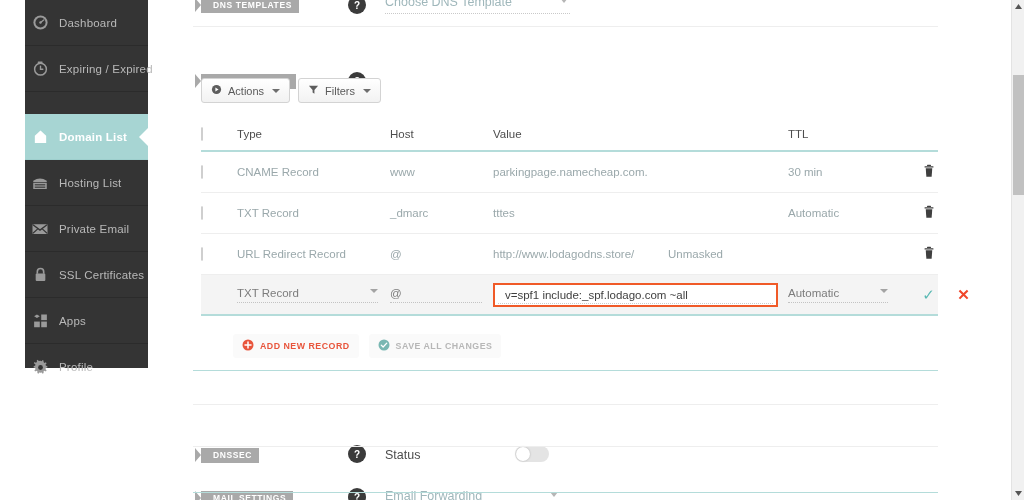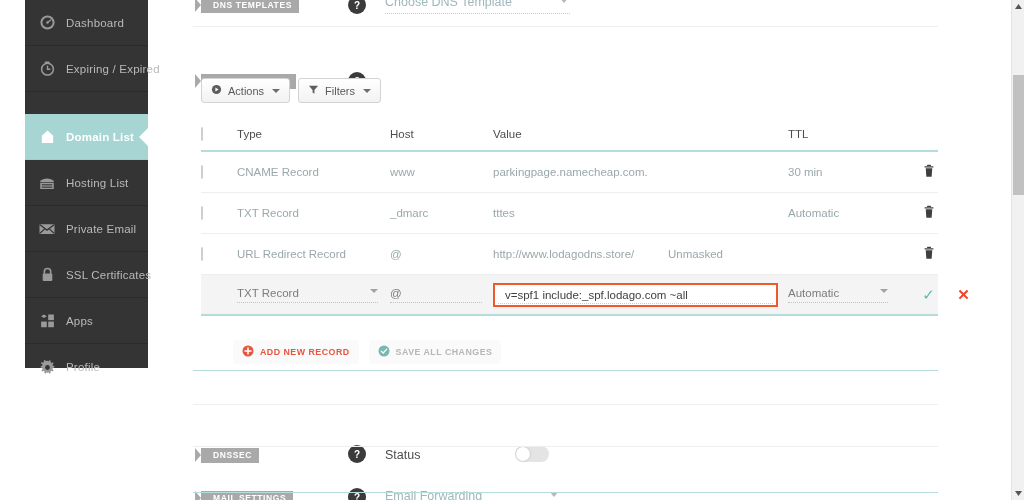--- a/index.html
+++ b/index.html
@@ -13,21 +13,21 @@
 
   
   .sidebar {
     position: absolute; left: 25px; top: 0; width: 123px; height: 368px;
     background: #343434;
   }
   .nav-item {
     position: relative;
     height: 46px;
     display: flex; align-items: center;
-    padding-left: 12px;
+    padding-left: 5px;
     border-bottom: 1px solid #2b2b2b;
     color: #b9b9b9;
     font-size: 11.5px;
     letter-spacing: .2px;
     cursor: pointer;
     white-space: nowrap;
   }
   .nav-item .ic {
     width: 20px; height: 20px; margin-right: 9px;
     display: flex; align-items: center; justify-content: center;
@@ -452,21 +452,21 @@
             <span>Automatic</span>
             <span class="caret"></span>
           </div>
         </div>
         <div class="c-act" style="width:70px;flex:0 0 70px;justify-content:space-around;">
           <span class="ok">✓</span>
           <span class="cx">✕</span>
         </div>
       </div>
 
-      <div style="display:flex;gap:10px;padding:24px 0 0 32px;">
+      <div style="display:flex;gap:10px;padding:18px 0 0 32px;">
         <div class="linkbtn add">
           <span>
             <svg width="12" height="12" viewBox="0 0 24 24">
                 <circle cx="12" cy="12" r="11" fill="#e8553c"></circle>
                 <path d="M12 6 V18 M6 12 H18" stroke="#fff" stroke-width="3" stroke-linecap="round"></path>
               </svg>
           </span>
           <span>ADD NEW RECORD</span>
         </div>
         <div class="linkbtn save">

